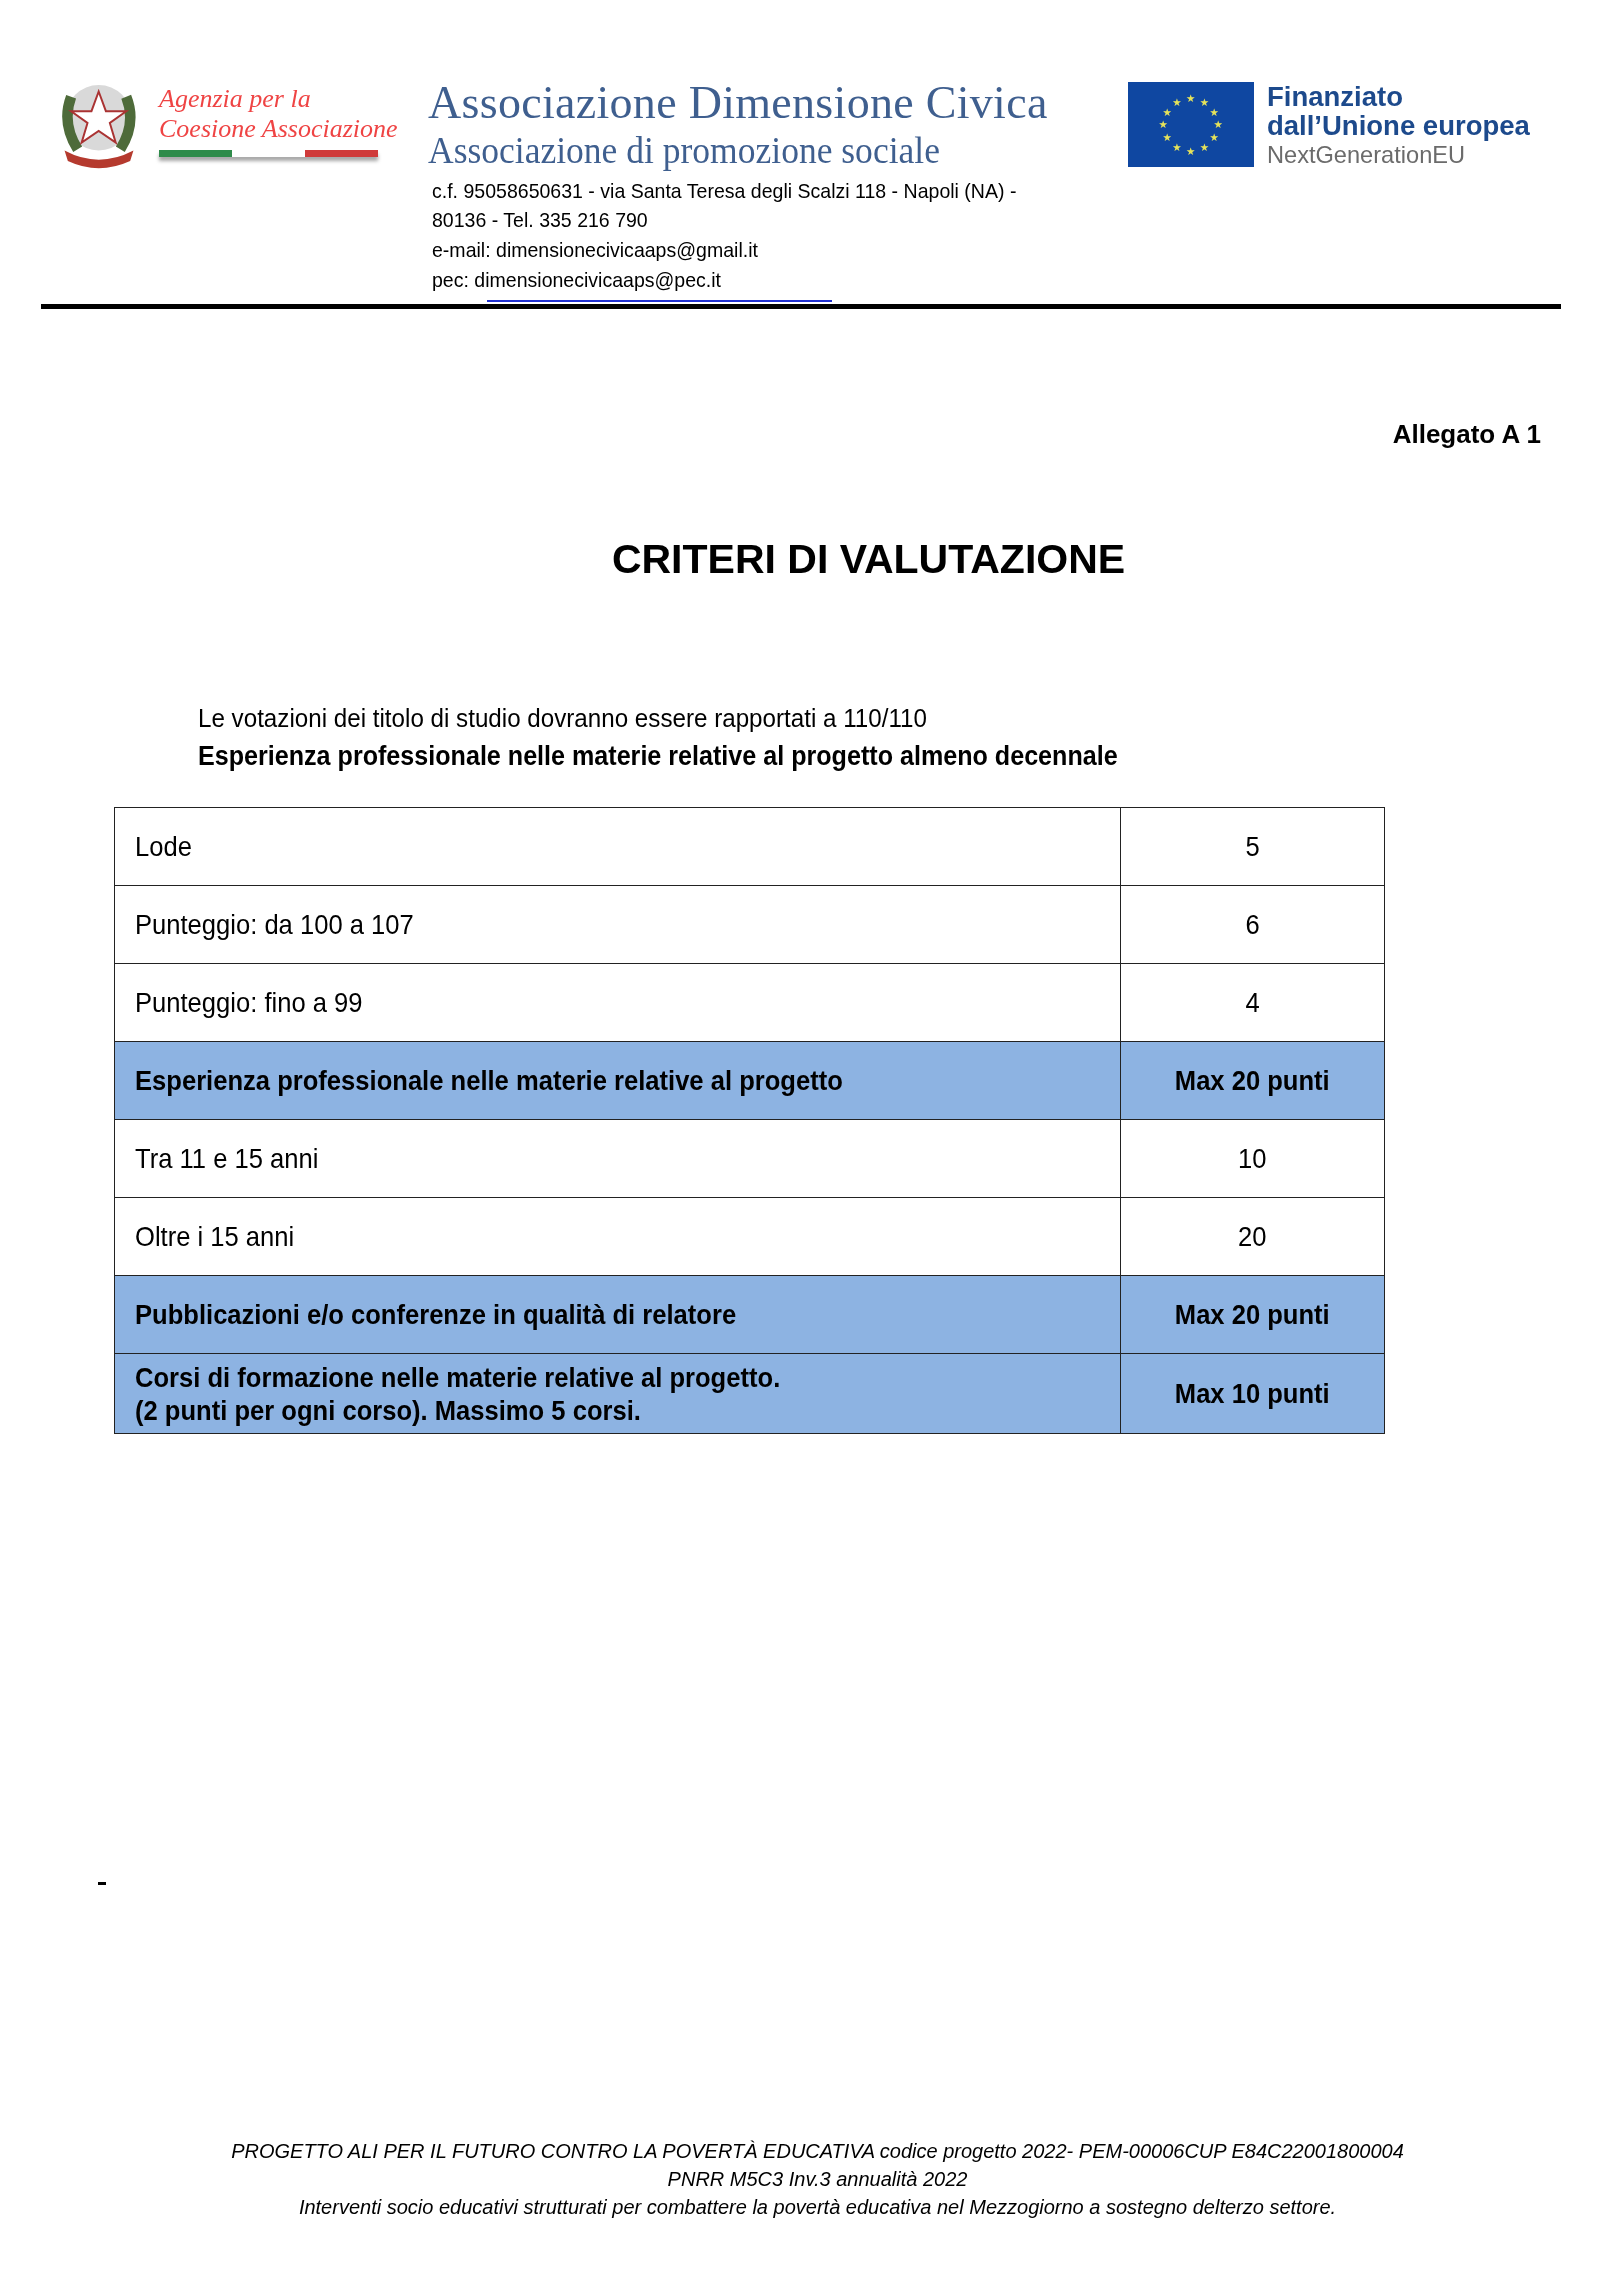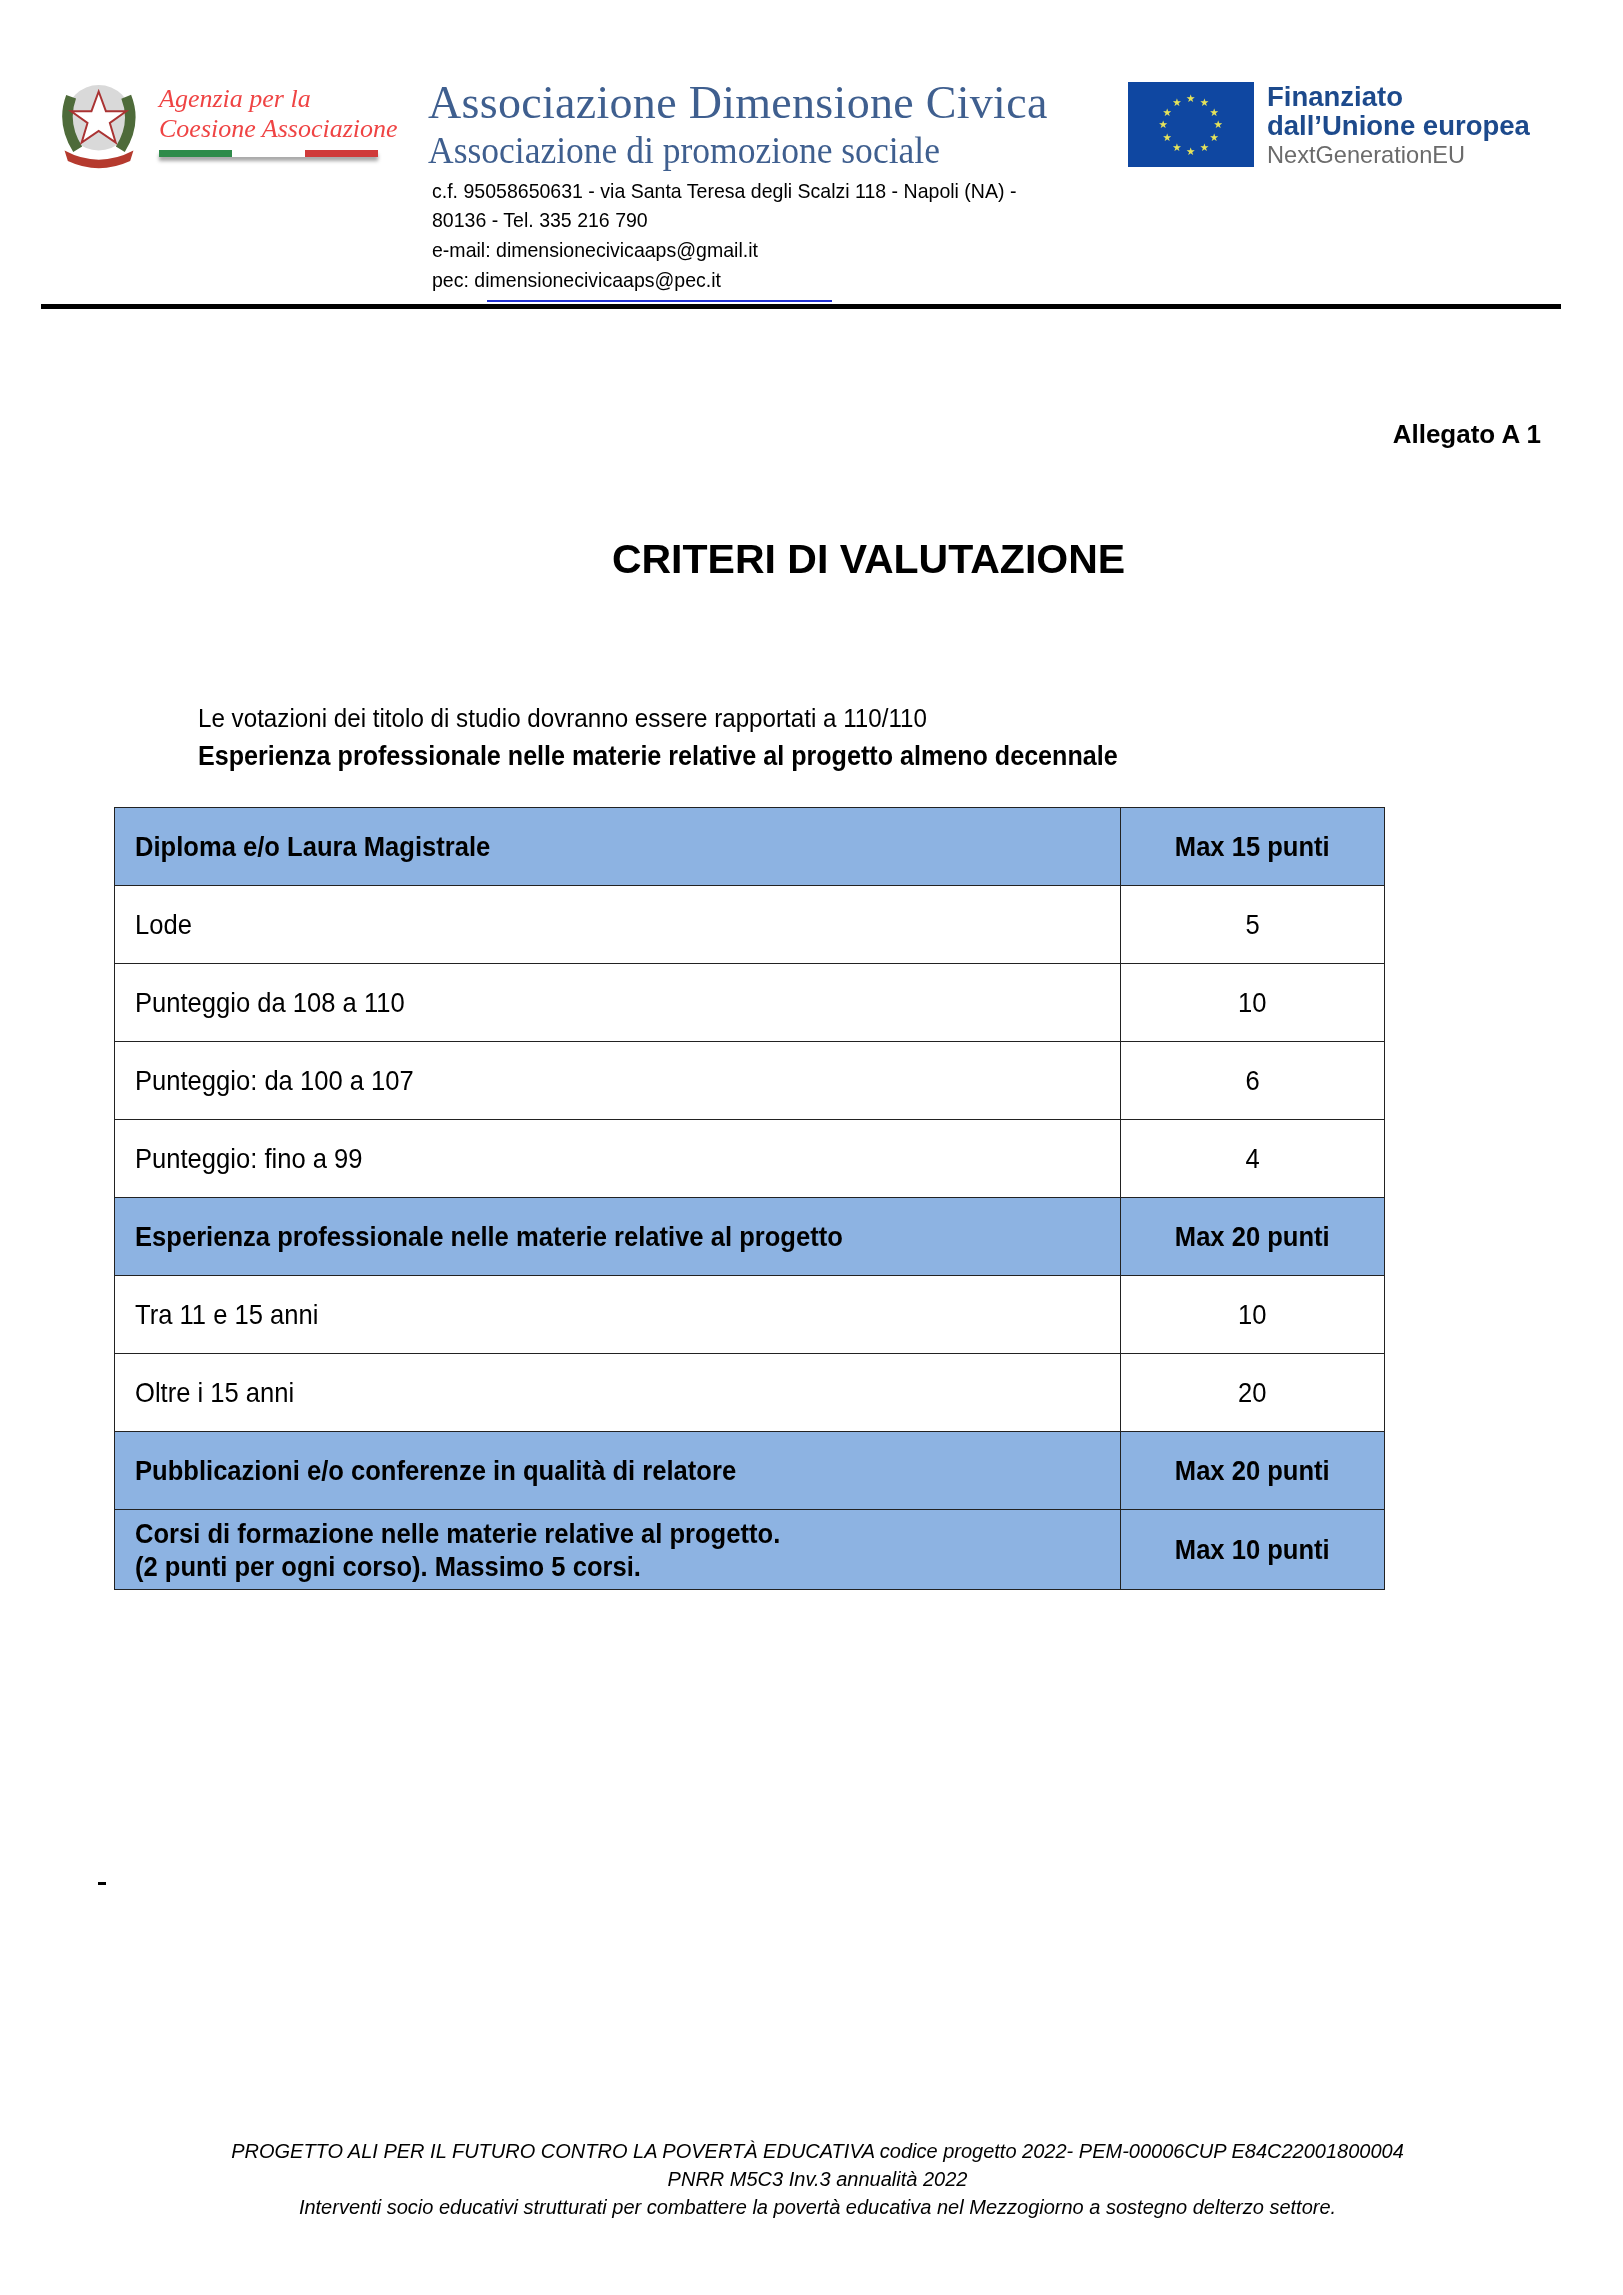--- a/index.html
+++ b/index.html
@@ -122,31 +122,23 @@
 <div id="doc-title" class="abs">CRITERI DI VALUTAZIONE</div>
 <div id="intro-1" class="abs">Le votazioni dei titolo di studio dovranno essere rapportati a 110/110</div>
 <div id="intro-2" class="abs">Esperienza professionale nelle materie relative al progetto almeno decennale</div>
 
 <table id="criteria-table" class="abs">
   <colgroup>
       <col style="width:1006px">
       <col style="width:264px">
     </colgroup>
   <tbody>
-      <tr class="section">
-    <td><span>Diploma e/o Laura Magistrale</span></td>
-    <td class="pts"><span>Max 15 punti</span></td>
-  </tr>
   <tr class="item">
     <td><span>Lode</span></td>
     <td class="pts"><span>5</span></td>
-  </tr>
-  <tr class="item">
-    <td><span>Punteggio da 108 a 110</span></td>
-    <td class="pts"><span>10</span></td>
   </tr>
   <tr class="item">
     <td><span>Punteggio: da 100 a 107</span></td>
     <td class="pts"><span>6</span></td>
   </tr>
   <tr class="item">
     <td><span>Punteggio: fino a 99</span></td>
     <td class="pts"><span>4</span></td>
   </tr>
   <tr class="section">

